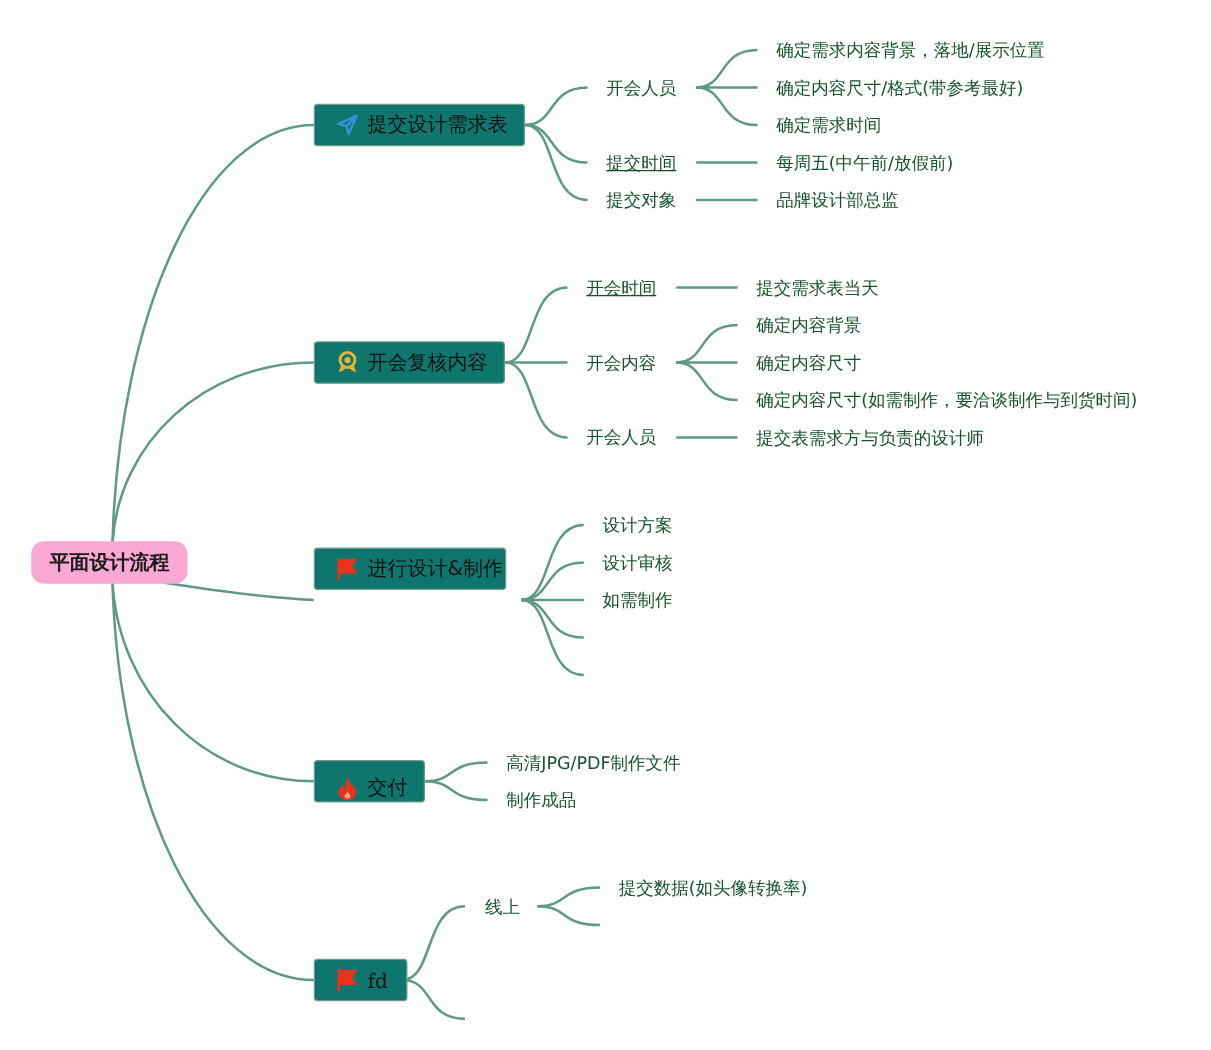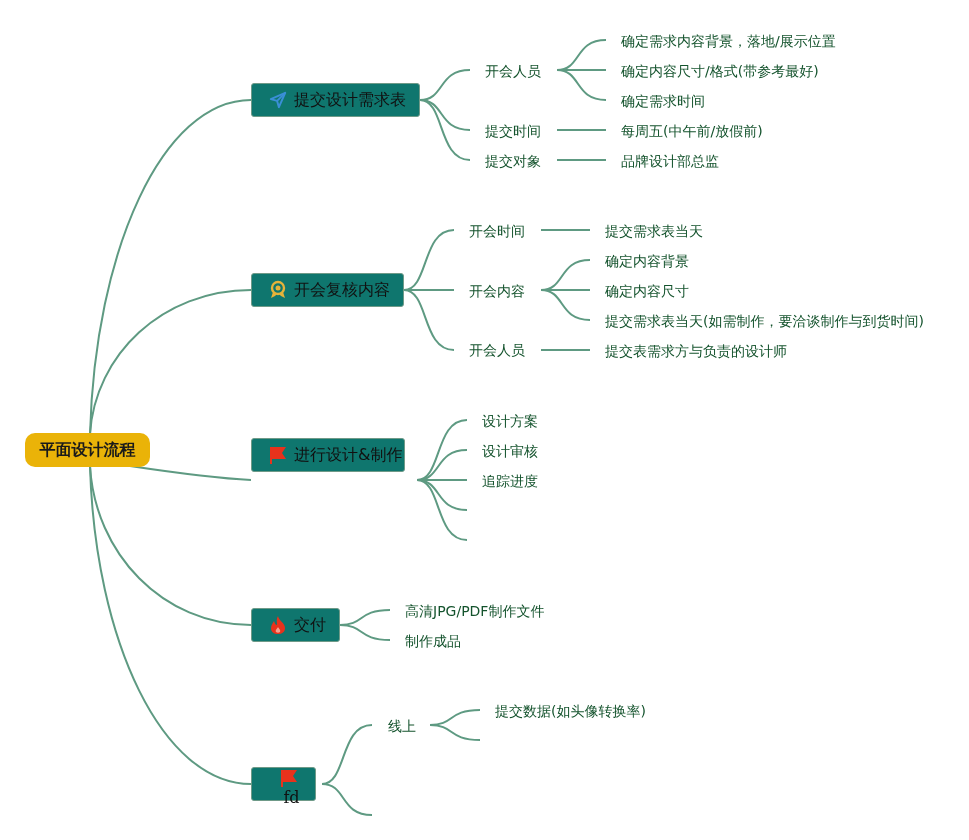--- a/index.html
+++ b/index.html
@@ -1,21 +1,21 @@
 <!DOCTYPE html>
 <html><head>
 <meta charset="utf-8">
 <style>
   html, body { margin: 0; padding: 0; background: #ffffff; }
   body { width: 969px; height: 840px; position: relative; overflow: hidden;
          font-family: "DejaVu Sans", "Liberation Sans", sans-serif; }
   #edges { position: absolute; left: 0; top: 0; width: 969px; height: 840px; }
   #edges path { fill: none; stroke: #5e9a82; stroke-width: 2; }
   .root { position: absolute; left: 25px; top: 433px; width: 125px; height: 34px;
-          background: #eab308; border-radius: 10px; color: #111; font-weight: bold;
+          background: #f9a8d4; border-radius: 10px; color: #111; font-weight: bold;
           font-size: 16px; display: flex; align-items: center; justify-content: center; }
   .root span { color: #1a1a1a; }
   .branch { position: absolute; height: 34px; box-sizing: border-box;
             background: #0f766e; border: 1px solid #6f9a88; border-radius: 3px;
             display: flex; align-items: center; padding-left: 16px; font-size: 16px; color: #111; }
   .branch .ico { width: 20px; height: 20px; margin-right: 6px; display: inline-flex; align-items: center; justify-content: center; }
   .txt { position: absolute; font-size: 14px; color: #14532d; white-space: nowrap; line-height: 18px; }
 </style>
 </head>
 <body>
@@ -82,58 +82,58 @@
 
 <div class="branch" style="left:251px;top:438px;width:154px;">
   <span class="ico">
     <svg width="20" height="20" viewBox="0 0 20 20">
         <path d="M2 2 H18 L14 8 L18 14 H4 V19 H2 Z" fill="#e8321c"></path>
       </svg>
   </span>
   <span>进行设计&amp;制作</span>
 </div>
 
-<div class="branch" style="left:251px;top:608px;width:89px;">
+<div class="branch" style="left:251px;top:608px;width:89px;align-items:flex-end;">
   <span class="ico">
     <svg width="18" height="20" viewBox="0 0 18 20">
         <path d="M9 1 C10 6 16 8 16 13 C16 17 13 19 9 19 C5 19 2 17 2 13 C2 10 4 8 5 6 C6 9 7 10 8 10 C8 7 7 4 9 1 Z" fill="#e8321c"></path>
         <path d="M9 12 C10 14 12 15 11 17 C10 18 8 18 7 17 C6 15 8 14 9 12 Z" fill="#f7a08f"></path>
       </svg>
   </span>
   <span>交付</span>
 </div>
 
-<div class="branch" style="left:251px;top:767px;width:65px;flex-direction:column;">
+<div class="branch" style="left:251px;top:767px;width:75px;">
   <span class="ico">
     <svg width="20" height="20" viewBox="0 0 20 20">
         <path d="M2 2 H18 L14 8 L18 14 H4 V19 H2 Z" fill="#e8321c"></path>
       </svg>
   </span>
   <span style="font-family:'DejaVu Serif',serif;">fd</span>
 </div>
 
 <div class="txt" style="left:485px;top:62px;">开会人员</div>
-<div class="txt" style="left:485px;top:122px;">提交时间</div>
+<div class="txt" style="left:485px;top:122px;text-decoration:underline;">提交时间</div>
 <div class="txt" style="left:485px;top:152px;">提交对象</div>
 <div class="txt" style="left:621px;top:32px;">确定需求内容背景，落地/展示位置</div>
 <div class="txt" style="left:621px;top:62px;">确定内容尺寸/格式(带参考最好)</div>
 <div class="txt" style="left:621px;top:92px;">确定需求时间</div>
 <div class="txt" style="left:621px;top:122px;">每周五(中午前/放假前)</div>
 <div class="txt" style="left:621px;top:152px;">品牌设计部总监</div>
 
-<div class="txt" style="left:469px;top:222px;">开会时间</div>
+<div class="txt" style="left:469px;top:222px;text-decoration:underline;">开会时间</div>
 <div class="txt" style="left:469px;top:282px;">开会内容</div>
 <div class="txt" style="left:469px;top:342px;font-family:Liberation Mono, monospace;">开会人员</div>
 <div class="txt" style="left:605px;top:222px;">提交需求表当天</div>
 <div class="txt" style="left:605px;top:252px;">确定内容背景</div>
 <div class="txt" style="left:605px;top:282px;">确定内容尺寸</div>
-<div class="txt" style="left:605px;top:312px;">提交需求表当天(如需制作，要洽谈制作与到货时间)</div>
+<div class="txt" style="left:605px;top:312px;">确定内容尺寸(如需制作，要洽谈制作与到货时间)</div>
 <div class="txt" style="left:605px;top:342px;">提交表需求方与负责的设计师</div>
 
 <div class="txt" style="left:482px;top:412px;">设计方案</div>
 <div class="txt" style="left:482px;top:442px;">设计审核</div>
-<div class="txt" style="left:482px;top:472px;">追踪进度</div>
+<div class="txt" style="left:482px;top:472px;">如需制作</div>
 
 <div class="txt" style="left:405px;top:602px;">高清JPG/PDF制作文件</div>
 <div class="txt" style="left:405px;top:632px;">制作成品</div>
 
 <div class="txt" style="left:388px;top:717px;">线上</div>
 <div class="txt" style="left:495px;top:702px;">提交数据(如头像转换率)</div>
 
 </body></html>

